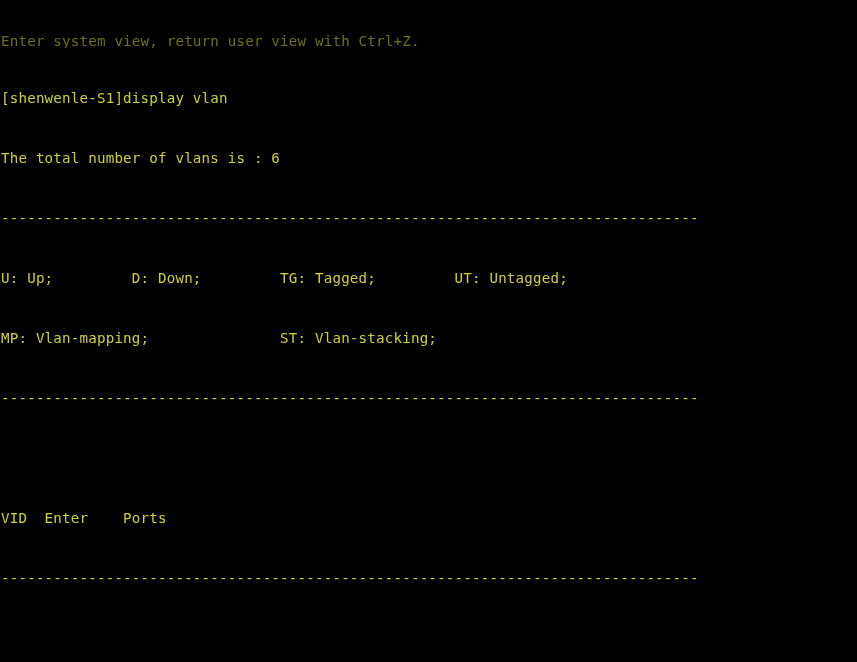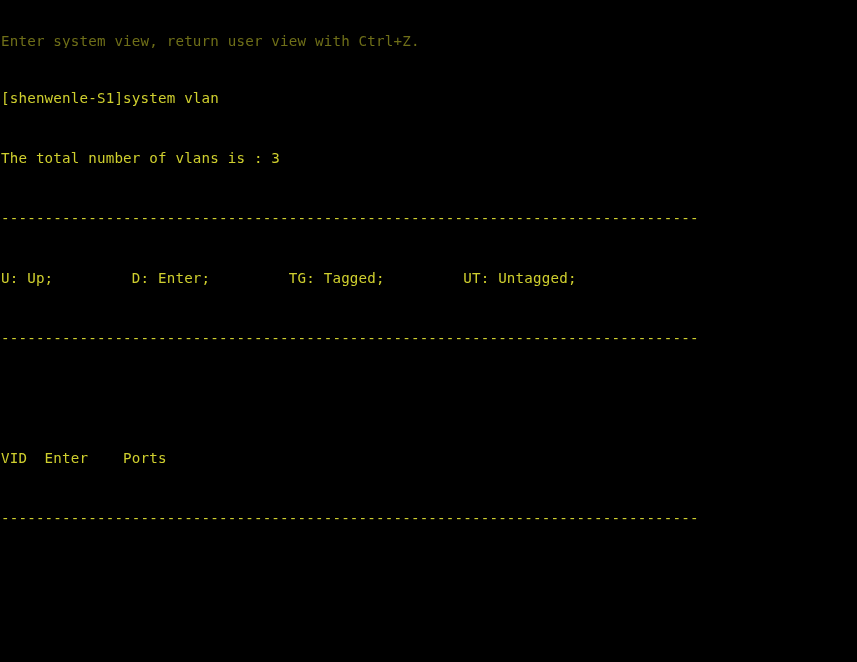--- a/index.html
+++ b/index.html
@@ -42,24 +42,25 @@
     margin-top: -6px;
     overflow: hidden;
     color: #6f6f18;
   }
 </style>
 </head>
 <body>
 
 <div id="terminal">
   <div class="line first">Enter system view, return user view with Ctrl+Z.</div>
-  <div class="line">[shenwenle-S1]system vlan</div>
-  <div class="line">The total number of vlans is : 3</div>
+  <div class="line">[shenwenle-S1]display vlan</div>
+  <div class="line">The total number of vlans is : 6</div>
   <div class="line">--------------------------------------------------------------------------------</div>
-  <div class="line">U: Up;         D: Enter;         TG: Tagged;         UT: Untagged;</div>
+  <div class="line">U: Up;         D: Down;         TG: Tagged;         UT: Untagged;</div>
+  <div class="line">MP: Vlan-mapping;               ST: Vlan-stacking;</div>
   <div class="line">--------------------------------------------------------------------------------</div>
   <div class="line"></div>
   <div class="line">VID  Enter    Ports</div>
   <div class="line">--------------------------------------------------------------------------------</div>
   
   
   
   
   
   

